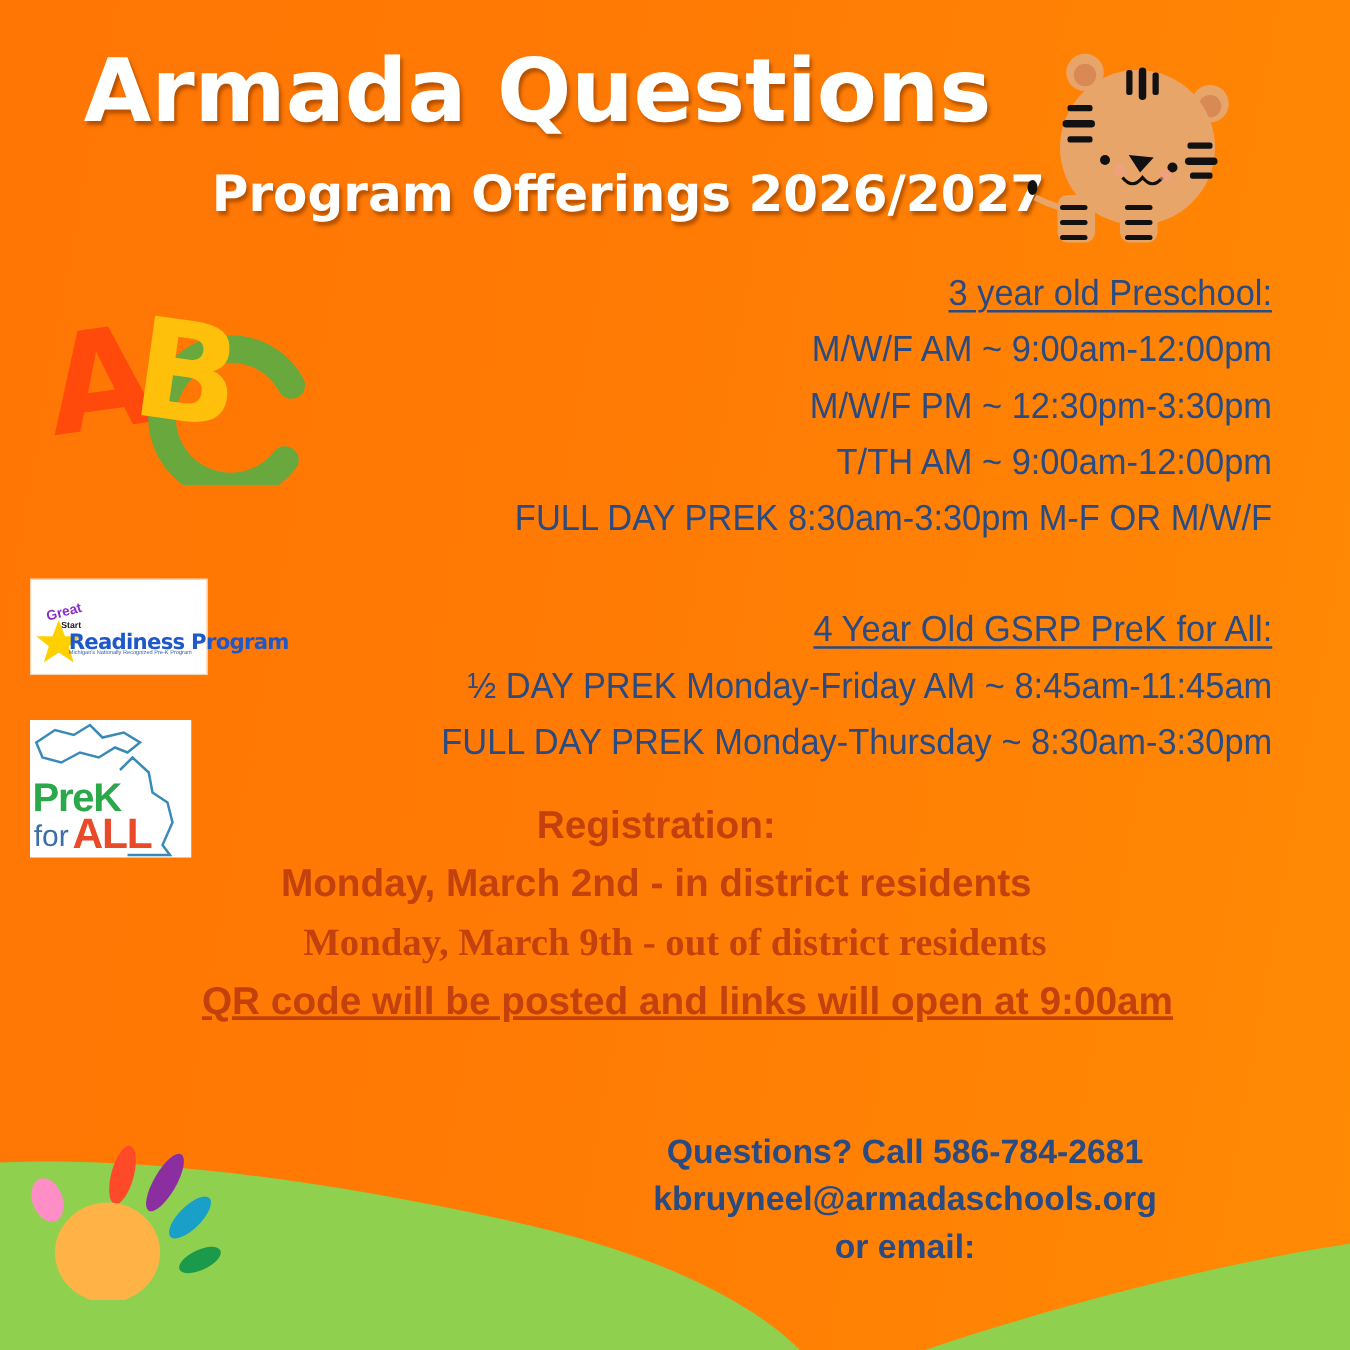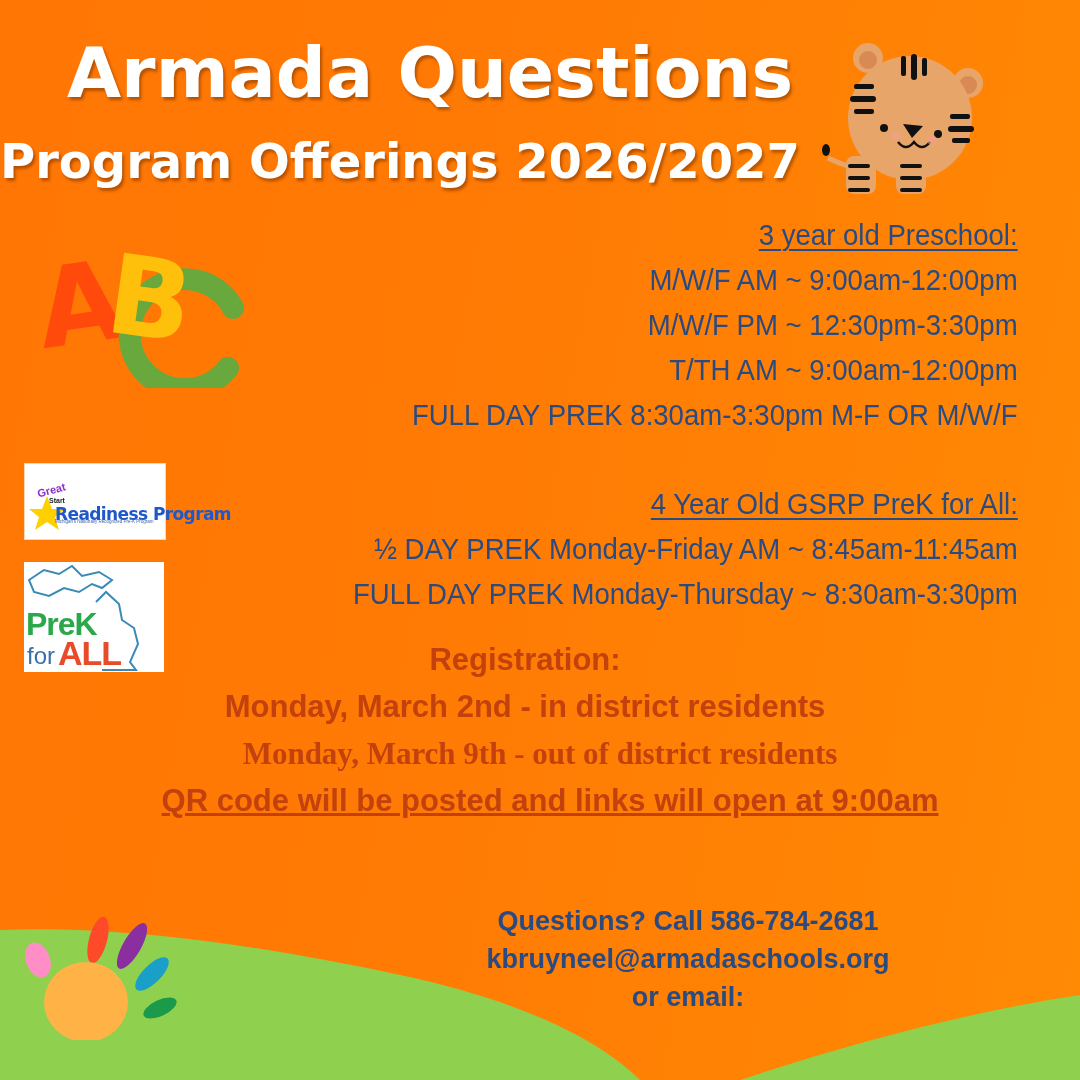--- a/index.html
+++ b/index.html
@@ -17,25 +17,25 @@
     text-align: center;
     font-family: "DejaVu Sans", sans-serif;
     font-weight: bold;
     color: #ffffff;
     font-size: 70px;
     letter-spacing: 0px;
     text-shadow: 2px 3px 3px rgba(120,50,0,0.55);
   }
   .subtitle {
     left: 0; width: 836px; top: 133px;
-    text-align: left;
+    text-align: right;
     font-family: "DejaVu Sans", sans-serif;
     font-weight: bold;
     color: #ffffff;
-    font-size: 48px;
+    font-size: 40px;
     text-shadow: 2px 3px 3px rgba(120,50,0,0.55);
   }
 
   
   .sched {
     right: 62px; text-align: right;
     color: #2a4a82;
     font-family: "Liberation Sans", sans-serif;
     font-size: 29px;
     line-height: 45px;
@@ -52,35 +52,35 @@
     text-align: center;
     color: #c2410c;
     font-weight: bold;
     font-size: 31px;
     line-height: 47px;
   }
   .reg div { white-space: nowrap; }
 
   
   .contact {
-    left: 458px; width: 460px; top: 902px;
+    left: 494px; width: 460px; top: 902px;
     text-align: center;
     color: #2a4a82;
     font-weight: bold;
     font-size: 27px;
     line-height: 38px;
   }
 
   
   .logo-gsrp {
     left: 24px; top: 463px; width: 142px; height: 77px;
     background: #ffffff; border: 1px solid #f5d7b8;
   }
   .logo-prek {
-    left: 24px; top: 562px; width: 140px; height: 110px;
+    left: 24px; top: 576px; width: 129px; height: 110px;
     background: #ffffff;
   }
 </style>
 </head>
 <body>
 
 <svg class="abs" style="left:0;top:0" width="1080" height="1080" viewBox="0 0 1080 1080">
   <path d="M0,930 C120,925 260,945 400,975 C520,1000 600,1040 640,1080 L0,1080 Z" fill="#8fd14f"></path>
   <path d="M740,1080 C860,1040 980,1010 1080,995 L1080,1080 Z" fill="#8fd14f"></path>
 </svg>

